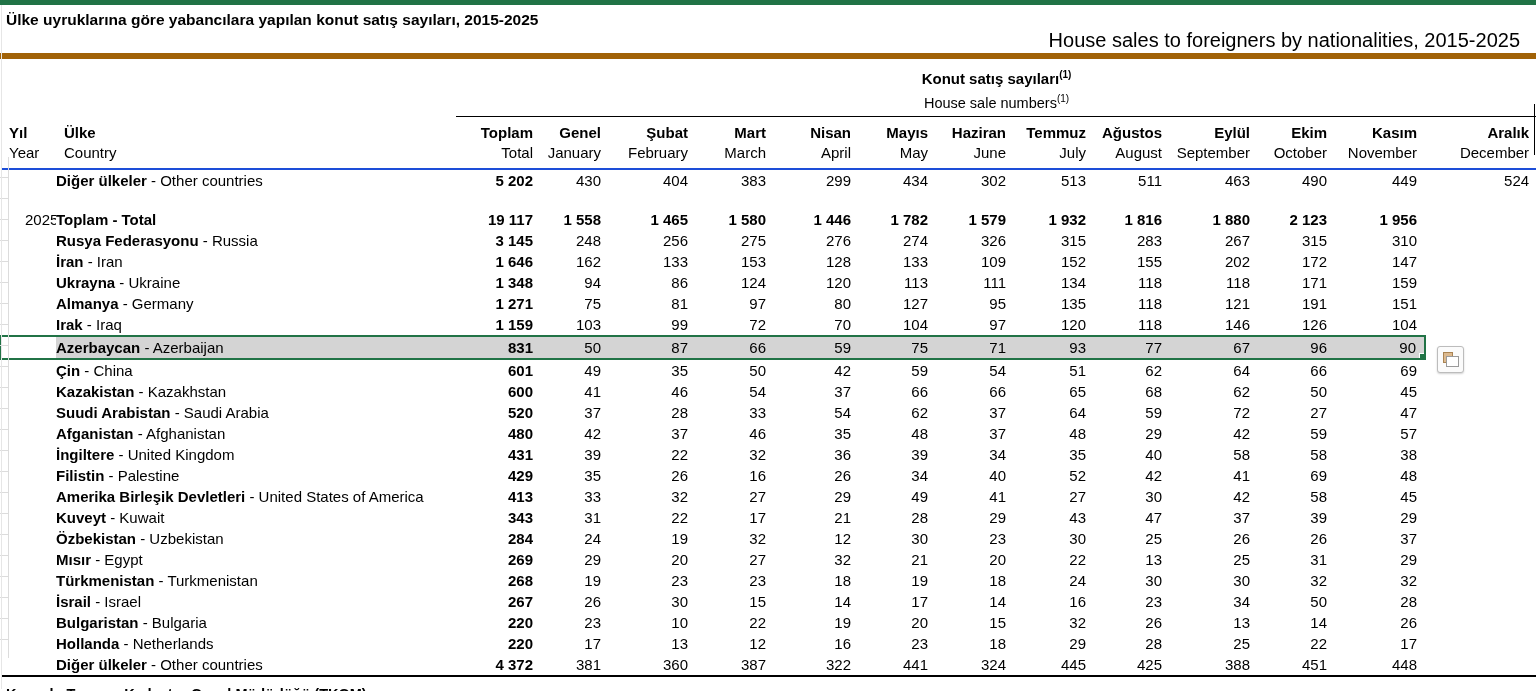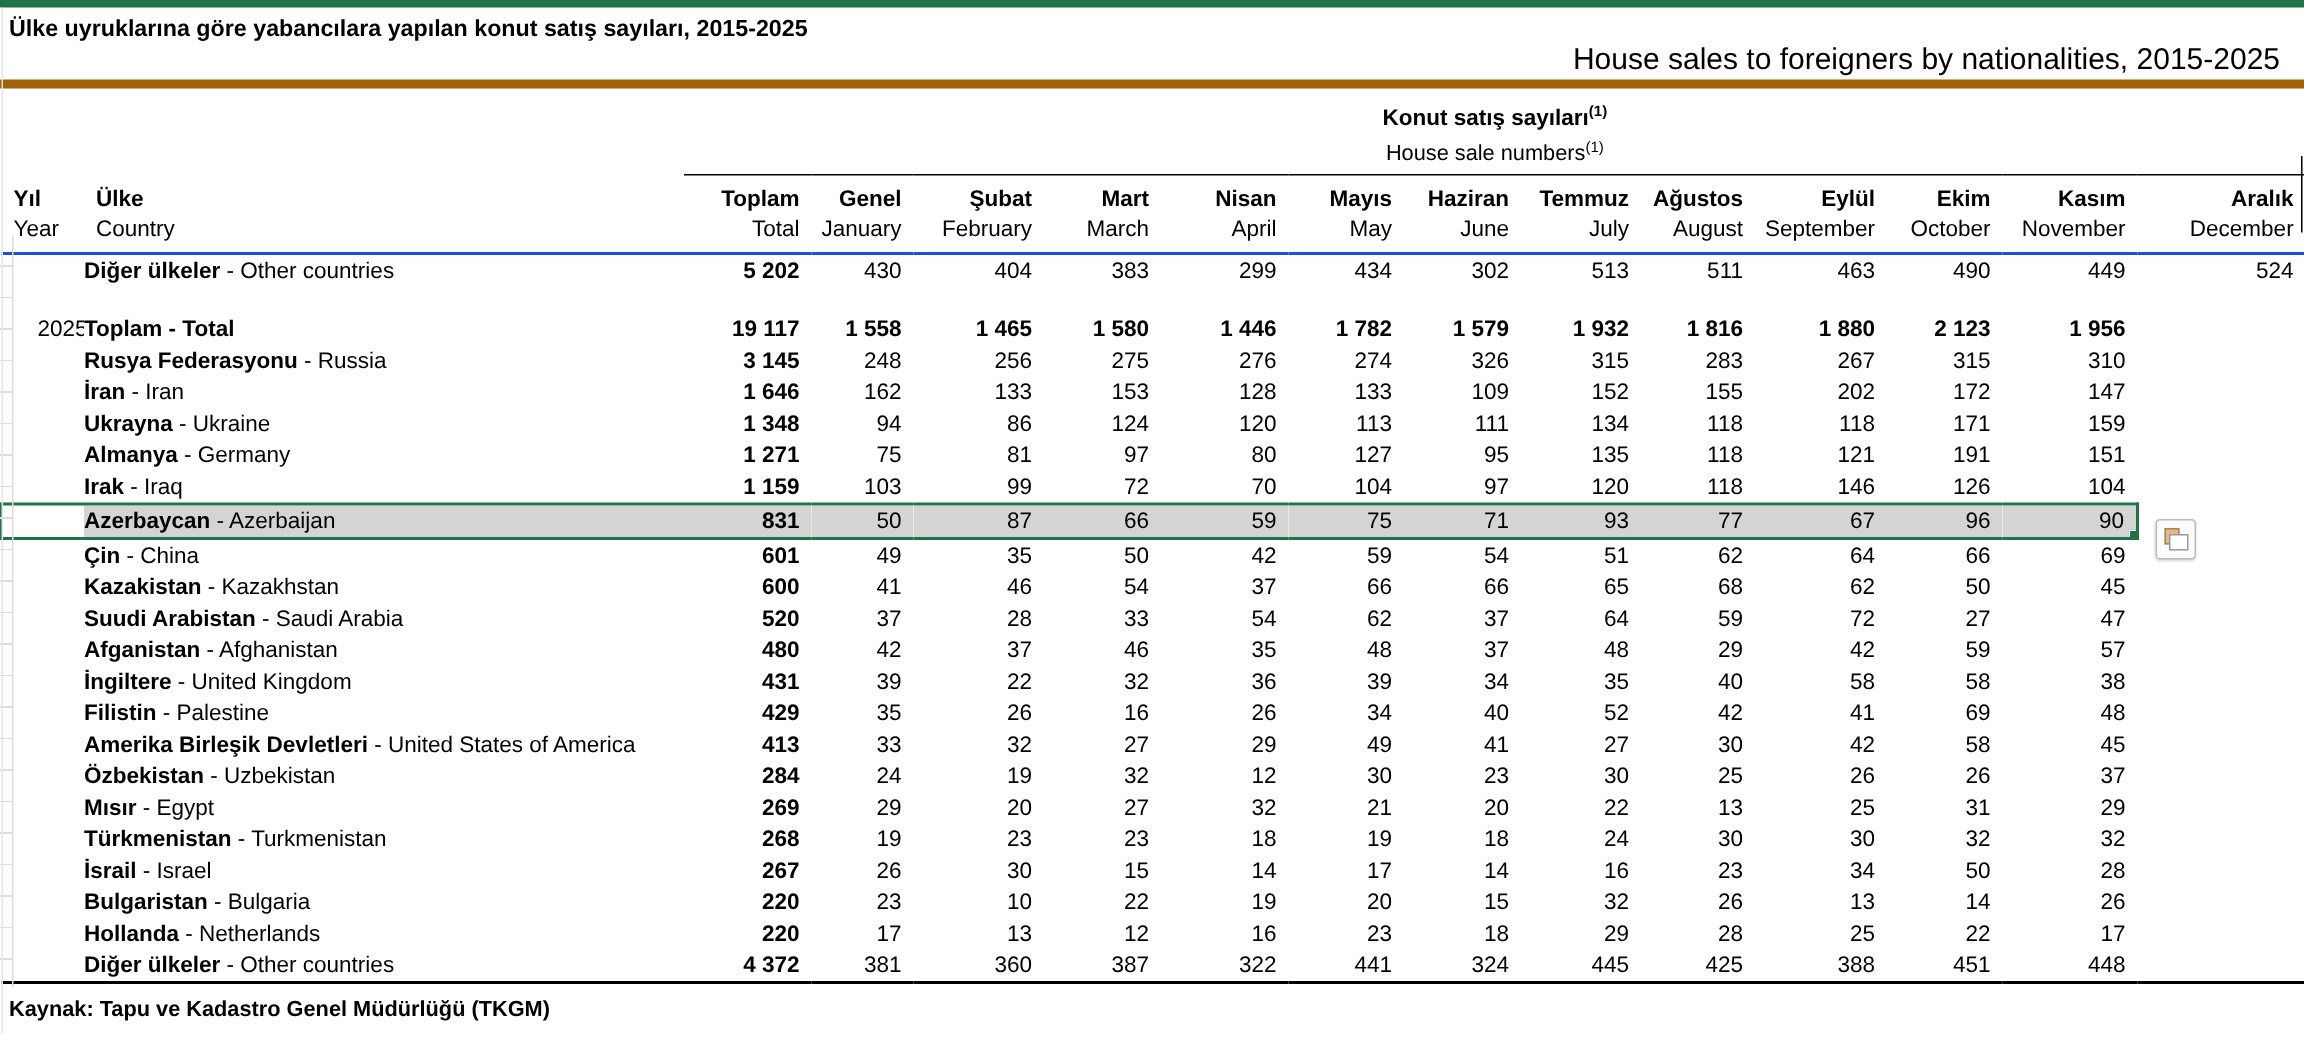--- a/index.html
+++ b/index.html
@@ -404,20 +404,37 @@
         <td class="num">41</td>
         <td class="num">27</td>
         <td class="num">30</td>
         <td class="num">42</td>
         <td class="num">58</td>
         <td class="num cell-kasim">45</td>
         <td class="num cell-aralik"></td>
       </tr>
       <tr>
         <td class="year-cell"></td>
+        <td class="country-cell"><b>Kuveyt</b><span> - Kuwait</span></td>
+        <td class="num total-col">343</td>
+        <td class="num">31</td>
+        <td class="num">22</td>
+        <td class="num">17</td>
+        <td class="num">21</td>
+        <td class="num">28</td>
+        <td class="num">29</td>
+        <td class="num">43</td>
+        <td class="num">47</td>
+        <td class="num">37</td>
+        <td class="num">39</td>
+        <td class="num cell-kasim">29</td>
+        <td class="num cell-aralik"></td>
+      </tr>
+      <tr>
+        <td class="year-cell"></td>
         <td class="country-cell"><b>Özbekistan</b><span> - Uzbekistan</span></td>
         <td class="num total-col">284</td>
         <td class="num">24</td>
         <td class="num">19</td>
         <td class="num">32</td>
         <td class="num">12</td>
         <td class="num">30</td>
         <td class="num">23</td>
         <td class="num">30</td>
         <td class="num">25</td>

